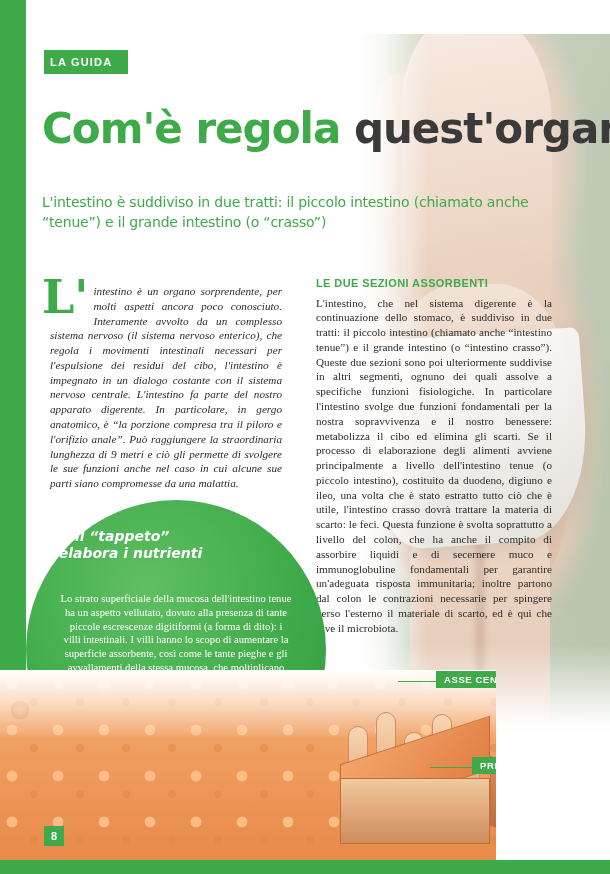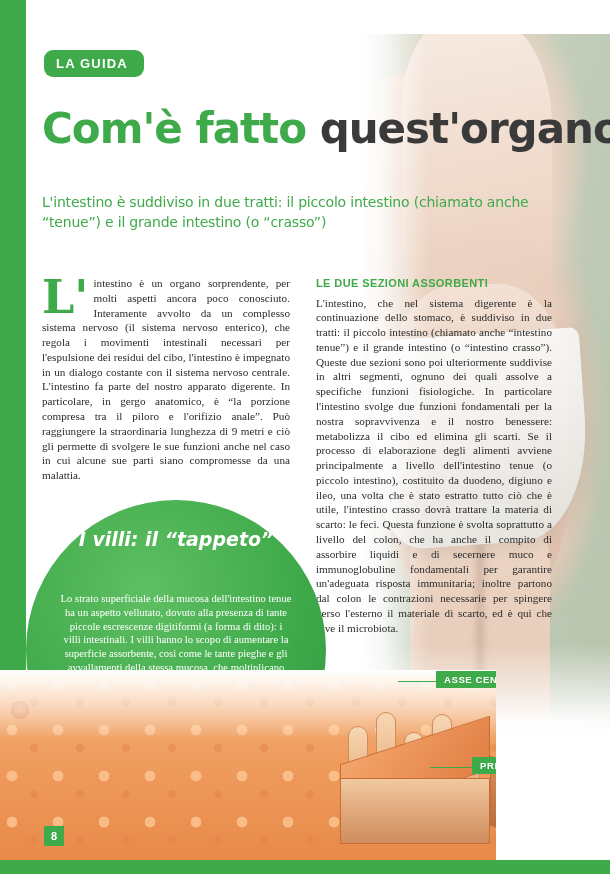--- a/index.html
+++ b/index.html
@@ -74,23 +74,22 @@
   }
   .photo-fade-bottom {
     position:absolute; left:0; bottom:0; width:100%; height:90px;
     background: linear-gradient(180deg, rgba(255,255,255,0) 0%, rgba(255,255,255,.95) 85%, #fff 100%);
   }
 
   
   .tag {
     position: absolute; left: 44px; top: 50px;
     background: #3faa4a; color: #fff;
-    font-size: 13px; font-weight: bold; letter-spacing: 1.2px;
-    padding: 6px 16px 6px 12px;
-    border-radius: 9px;
+    font-size: 11px; font-weight: bold; letter-spacing: 1.2px;
+    padding: 6px 16px 6px 6px;
   }
   .headline {
     position: absolute; left: 42px; top: 108px; width: 540px;
     font-family: "DejaVu Sans", sans-serif;
     font-size: 42px; font-weight: bold; letter-spacing: -1px;
     line-height: 1;
     color: #3a3a3a;
     white-space: nowrap;
   }
   .headline .green { color: #3faa4a; }
@@ -100,21 +99,21 @@
     font-size: 14px; line-height: 1.45; color: #3faa4a;
     letter-spacing: -.2px;
   }
 
   
   .col-left {
     position: absolute; left: 42px; top: 276px; width: 248px;
     font-size: 11.2px; line-height: 1.32; color: #2b2b2b; text-align: justify;
     font-family: "Liberation Serif", serif;
   }
-  .col-left p { margin: 0; }
+  .col-left p { margin: 8px; font-style: italic; }
   .dropcap {
     float: left; font-family: "DejaVu Serif", serif;
     font-size: 46px; line-height: 34px; font-weight: bold;
     color: #3faa4a; padding: 4px 5px 0 0;
   }
   .col-right {
     position: absolute; left: 316px; top: 276px; width: 236px;
     font-size: 11.2px; line-height: 1.32; color: #2b2b2b; text-align: justify;
     font-family: "Liberation Serif", serif;
   }
@@ -128,23 +127,23 @@
   
   .circle-box {
     position: absolute; left: 26px; top: 500px; width: 300px; height: 300px;
     border-radius: 50%;
     background: radial-gradient(circle at 40% 30%, #5fbf63 0%, #3faa4a 55%, #2f9440 100%);
     color: #fff;
     box-shadow: 0 0 0 0 rgba(0,0,0,0);
   }
   .circle-title {
     position: absolute; left: 0; top: 28px; width: 300px;
-    text-align: center;
+    text-align: left;
     font-family: "DejaVu Sans", sans-serif;
-    font-size: 19px; line-height: 1.2; font-weight: bold; font-style: italic;
+    font-size: 14px; line-height: 1.2; font-weight: bold; font-style: italic;
     color: #ffffff;
   }
   .circle-body {
     position: absolute; left: 34px; top: 92px; width: 232px;
     font-family: "Liberation Serif", serif;
     font-size: 10.6px; line-height: 1.3; text-align: center; color: #fff;
   }
 
   
   .illus {
@@ -232,38 +231,39 @@
     <div class="photo-fade-left"></div>
     <div class="photo-fade-bottom"></div>
   </div>
 
   <div class="left-bar"></div>
   <div class="bottom-bar"></div>
 
   <div class="tag">LA GUIDA</div>
 
   <div class="headline">
-    <span class="green">Com'è fatto</span><span> quest'organo</span>
+    <span class="green">Com'è regola</span><span> quest'organo</span>
   </div>
 
   <div class="subhead">L'intestino è suddiviso in due tratti: il piccolo intestino (chiamato anche “tenue”) e il grande intestino (o “crasso”)</div>
 
   <div class="col-left">
     <span class="dropcap">L'</span>
     <p>intestino è un organo sorprendente, per molti aspetti ancora poco conosciuto. Interamente avvolto da un complesso sistema nervoso (il sistema nervoso enterico), che regola i movimenti intestinali necessari per l'espulsione dei residui del cibo, l'intestino è impegnato in un dialogo costante con il sistema nervoso centrale. L'intestino fa parte del nostro apparato digerente. In particolare, in gergo anatomico, è “la porzione compresa tra il piloro e l'orifizio anale”. Può raggiungere la straordinaria lunghezza di 9 metri e ciò gli permette di svolgere le sue funzioni anche nel caso in cui alcune sue parti siano compromesse da una malattia.</p>
   </div>
 
   <div class="col-right">
     <div class="rh">LE DUE SEZIONI ASSORBENTI</div>
     <p>L'intestino, che nel sistema digerente è la continuazione dello stomaco, è suddiviso in due tratti: il piccolo intestino (chiamato anche “intestino tenue”) e il grande intestino (o “intestino crasso”). Queste due sezioni sono poi ulteriormente suddivise in altri segmenti, ognuno dei quali assolve a specifiche funzioni fisiologiche. In particolare l'intestino svolge due funzioni fondamentali per la nostra sopravvivenza e il nostro benessere: metabolizza il cibo ed elimina gli scarti. Se il processo di elaborazione degli alimenti avviene principalmente a livello dell'intestino tenue (o piccolo intestino), costituito da duodeno, digiuno e ileo, una volta che è stato estratto tutto ciò che è utile, l'intestino crasso dovrà trattare la materia di scarto: le feci. Questa funzione è svolta soprattutto a livello del colon, che ha anche il compito di assorbire liquidi e di secernere muco e immunoglobuline fondamentali per garantire un'adeguata risposta immunitaria; inoltre partono dal colon le contrazioni necessarie per spingere verso l'esterno il materiale di scarto, ed è qui che vive il microbiota.</p>
   </div>
 
   <div class="circle-box">
     <div class="circle-title">
       <div>I villi: il “tappeto”</div>
+      <div>che elabora i nutrienti</div>
     </div>
     <div class="circle-body">Lo strato superficiale della mucosa dell'intestino tenue ha un aspetto vellutato, dovuto alla presenza di tante piccole escrescenze digitiformi (a forma di dito): i villi intestinali. I villi hanno lo scopo di aumentare la superficie assorbente, così come le tante pieghe e gli avvallamenti della stessa mucosa, che moltiplicano l'area in cui avviene l'assorbimento dei cibi. Non solo. I villi hanno anche la funzione di aumentare la superficie di esposizione dei nutrienti all'apparato immunitario, rendendo più efficace il controllo delle difese sugli antigeni dei cibi che vengono assorbiti. Si calcola che la mucosa intestinale sia ricoperta da circa 40 milioni di villi. I villi formano anche una barriera difensiva contro eventuali patogeni. Ogni villo è costituito da un asse centrale su cui si trova uno strato di enterociti, le cellule assorbenti.</div>
   </div>
 
   <div class="illus">
     <div class="villi-bg"></div>
     <div class="villi-dots"></div>
     <div class="villi-fade"></div>
 
     <div class="block3d">

